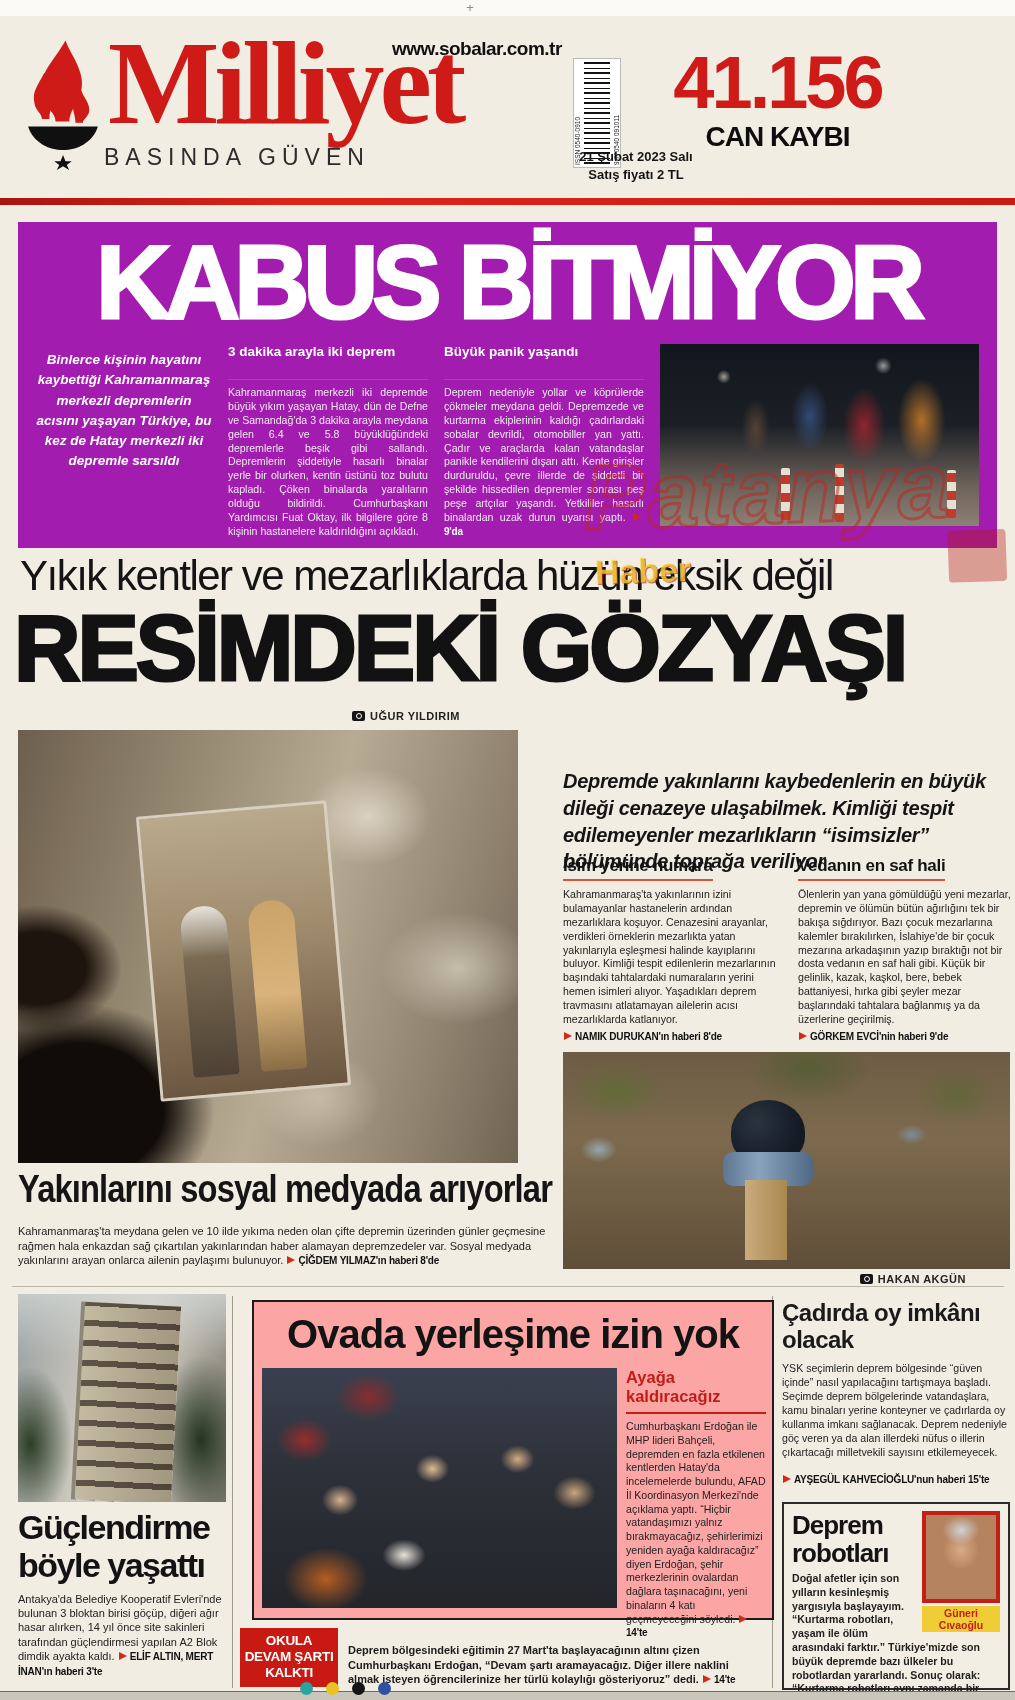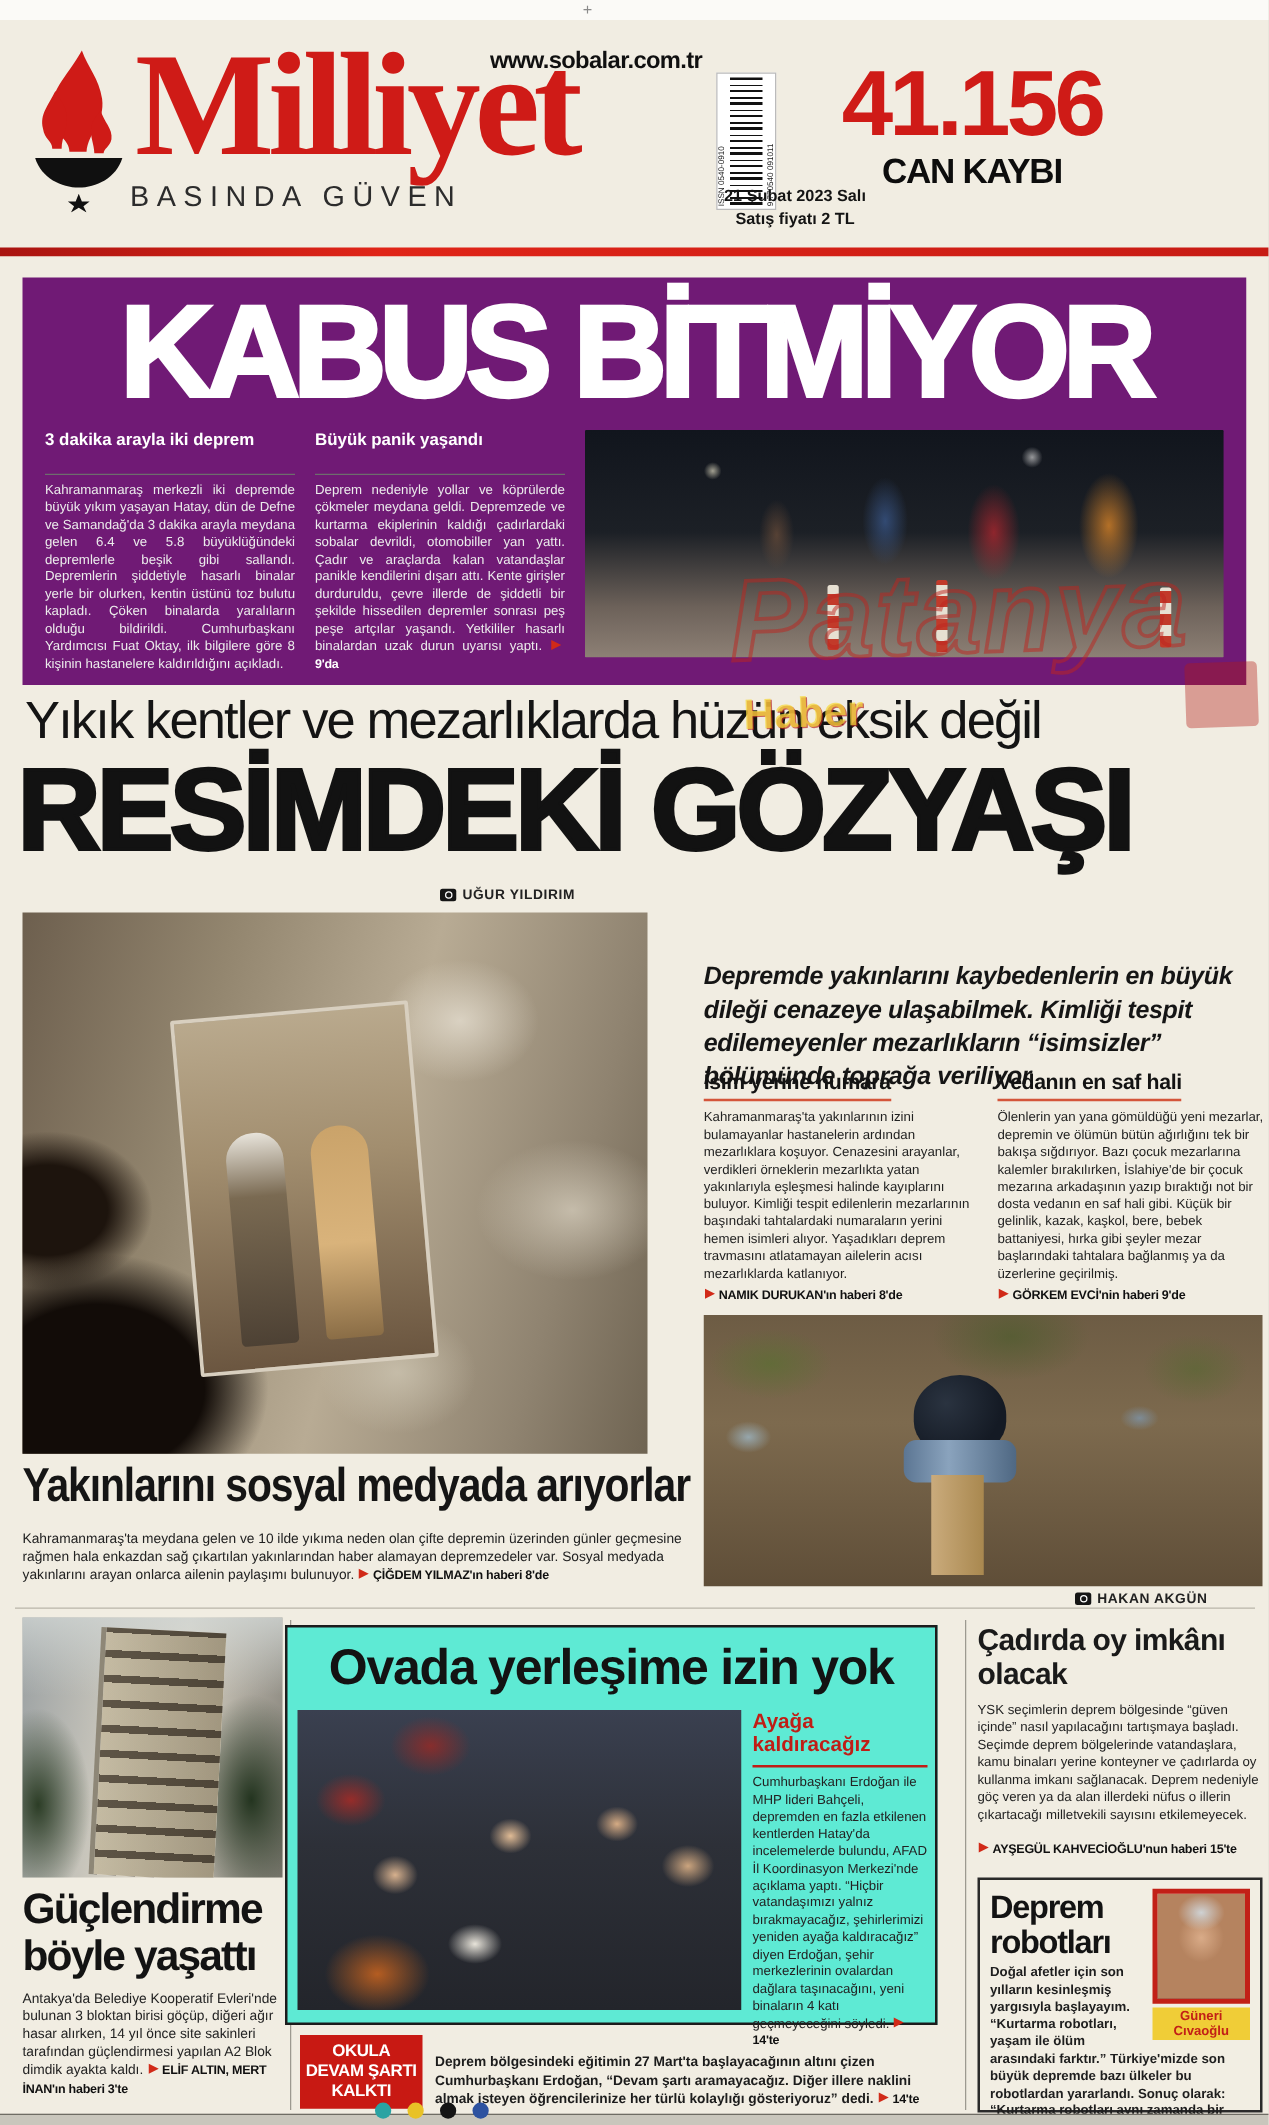--- a/index.html
+++ b/index.html
@@ -17,21 +17,21 @@
   #barcode-box{left:573px;top:58px;width:46px;height:108px;background:#fff;border:1px solid #bbb;display:flex;}
   #issn-line{writing-mode:vertical-rl;transform:rotate(180deg);font-size:6.5px;color:#222;padding:2px 0 2px 1px;white-space:nowrap;}
   #bars{flex:1;margin:3px 2px;background:repeating-linear-gradient(0deg,#111 0 2px,#fff 2px 5px,#111 5px 6px,#fff 6px 10px);}
   #bcnum{writing-mode:vertical-rl;transform:rotate(180deg);font-size:6.5px;color:#222;padding:2px 1px 2px 0;white-space:nowrap;}
   #date-block{left:566px;top:148px;width:140px;text-align:center;font-weight:bold;font-size:13px;line-height:1.35;color:#141414;}
   #toll{left:640px;top:46px;width:275px;text-align:center;}
   #toll-num{font-size:74px;font-weight:bold;color:#cf1b17;letter-spacing:-3px;line-height:1;}
   #toll-label{font-size:28px;font-weight:bold;color:#0d0d0d;letter-spacing:-1px;line-height:1.05;margin-top:2px;}
   #red-rule{left:0;top:198px;width:1015px;height:7px;background:linear-gradient(90deg,#a91410,#e02518 30%,#c71b14);}
   
-  #lead{left:18px;top:222px;width:979px;height:326px;background:#701a75;color:#f2f2f2;}
+  #lead{left:18px;top:222px;width:979px;height:326px;background:#a21caf;color:#f2f2f2;}
   #lead-headline{width:100%;text-align:center;margin-top:8px;font-size:104px;font-weight:bold;
                  letter-spacing:-6px;line-height:1.0;color:#fff;-webkit-text-stroke:3px #fff;white-space:nowrap;}
   #lead-row{display:flex;gap:16px;padding:10px 18px 0 18px;}
   .lead-deck{width:176px;font-size:13.5px;font-style:italic;font-weight:bold;line-height:1.5;text-align:center;color:#fff;padding-top:6px;}
   .lead-col{width:200px;}
   .lead-col h3{margin:0 0 6px 0;font-size:13.5px;color:#fff;border-bottom:1px solid #6d6d6d;padding-bottom:20px;}
   .lead-col p{margin:0;font-size:10.6px;line-height:1.31;color:#ececec;text-align:justify;}
   #night-photo{flex:1;height:182px;position:relative;overflow:hidden;border-radius:1px;
      background:
        radial-gradient(34px 60px at 82% 42%,#d98428cc,#0000 70%),
@@ -107,21 +107,21 @@
      background:
        linear-gradient(180deg,#cfd4d2cc 0%,#0000 30%),
        radial-gradient(70px 120px at 88% 70%,#23341f,#0000 70%),
        radial-gradient(60px 110px at 6% 72%,#2c3d26,#0000 70%),
        linear-gradient(100deg,#9aa0a2 0%,#c9c6bc 35%,#ded8ca 55%,#a8a49a 80%,#7e7b72 100%);}
   #bldg{position:absolute;left:58px;top:10px;width:96px;height:198px;transform:rotate(3deg);
      background:repeating-linear-gradient(0deg,#e7e2d4 0 14px,#6f675c 14px 20px),linear-gradient(90deg,#d9d3c4,#b2aa99);
      background-blend-mode:multiply;border-left:4px solid #8e8777;}
   #bl-headline{left:18px;top:1508px;width:210px;font-size:34px;font-weight:bold;letter-spacing:-1.5px;line-height:1.13;color:#131313;}
   #bl-body{left:18px;top:1592px;width:209px;font-size:11px;line-height:1.29;color:#222;margin:0;}
-  #mid-box{left:228px;top:1300px;width:522px;height:320px;border:2px solid #1c1c1c;background:#5eead4;box-sizing:border-box;}
+  #mid-box{left:252px;top:1300px;width:522px;height:320px;border:2px solid #1c1c1c;background:#fca5a5;box-sizing:border-box;}
   #mid-headline{text-align:center;font-size:40px;font-weight:bold;letter-spacing:-1px;color:#131313;margin-top:10px;white-space:nowrap;}
   #photo4{position:absolute;left:8px;top:66px;width:355px;height:240px;overflow:hidden;
      background:
        radial-gradient(40px 30px at 12% 30%,#b02a24cc,#0000 70%),
        radial-gradient(46px 34px at 30% 12%,#a42822bb,#0000 70%),
        radial-gradient(26px 22px at 22% 55%,#d7b18e,#0000 70%),
        radial-gradient(24px 20px at 48% 42%,#e0bb95,#0000 70%),
        radial-gradient(24px 20px at 72% 38%,#d5ab84,#0000 70%),
        radial-gradient(30px 24px at 88% 52%,#cba47e,#0000 70%),
        radial-gradient(60px 45px at 18% 88%,#d86a1ecc,#0000 70%),
@@ -182,20 +182,21 @@
   </div>
   <div class="abs" id="toll">
     <div id="toll-num">41.156</div>
     <div id="toll-label">CAN KAYBI</div>
   </div>
   <div class="abs" id="red-rule"></div>
 
   <div class="abs" id="lead">
     <div id="lead-headline">KABUS BİTMİYOR</div>
     <div id="lead-row">
+      <div class="lead-deck">Binlerce kişinin hayatını kaybettiği Kahramanmaraş merkezli depremlerin acısını yaşayan Türkiye, bu kez de Hatay merkezli iki depremle sarsıldı</div>
       <div class="lead-col">
         <h3>3 dakika arayla iki deprem</h3>
         <p>Kahramanmaraş merkezli iki depremde büyük yıkım yaşayan Hatay, dün de Defne ve Samandağ'da 3 dakika arayla meydana gelen 6.4 ve 5.8 büyüklüğündeki depremlerle beşik gibi sallandı. Depremlerin şiddetiyle hasarlı binalar yerle bir olurken, kentin üstünü toz bulutu kapladı. Çöken binalarda yaralıların olduğu bildirildi. Cumhurbaşkanı Yardımcısı Fuat Oktay, ilk bilgilere göre 8 kişinin hastanelere kaldırıldığını açıkladı.</p>
       </div>
       <div class="lead-col">
         <h3>Büyük panik yaşandı</h3>
         <p><span>Deprem nedeniyle yollar ve köprülerde çökmeler meydana geldi. Depremzede ve kurtarma ekiplerinin kaldığı çadırlardaki sobalar devrildi, otomobiller yan yattı. Çadır ve araçlarda kalan vatandaşlar panikle kendilerini dışarı attı. Kente girişler durduruldu, çevre illerde de şiddetli bir şekilde hissedilen depremler sonrası peş peşe artçılar yaşandı. Yetkililer hasarlı binalardan uzak durun uyarısı yaptı.</span>
           <span class="arrow"></span><span class="ref" style="color:#fff">9'da</span></p>
       </div>
       <div id="night-photo">

